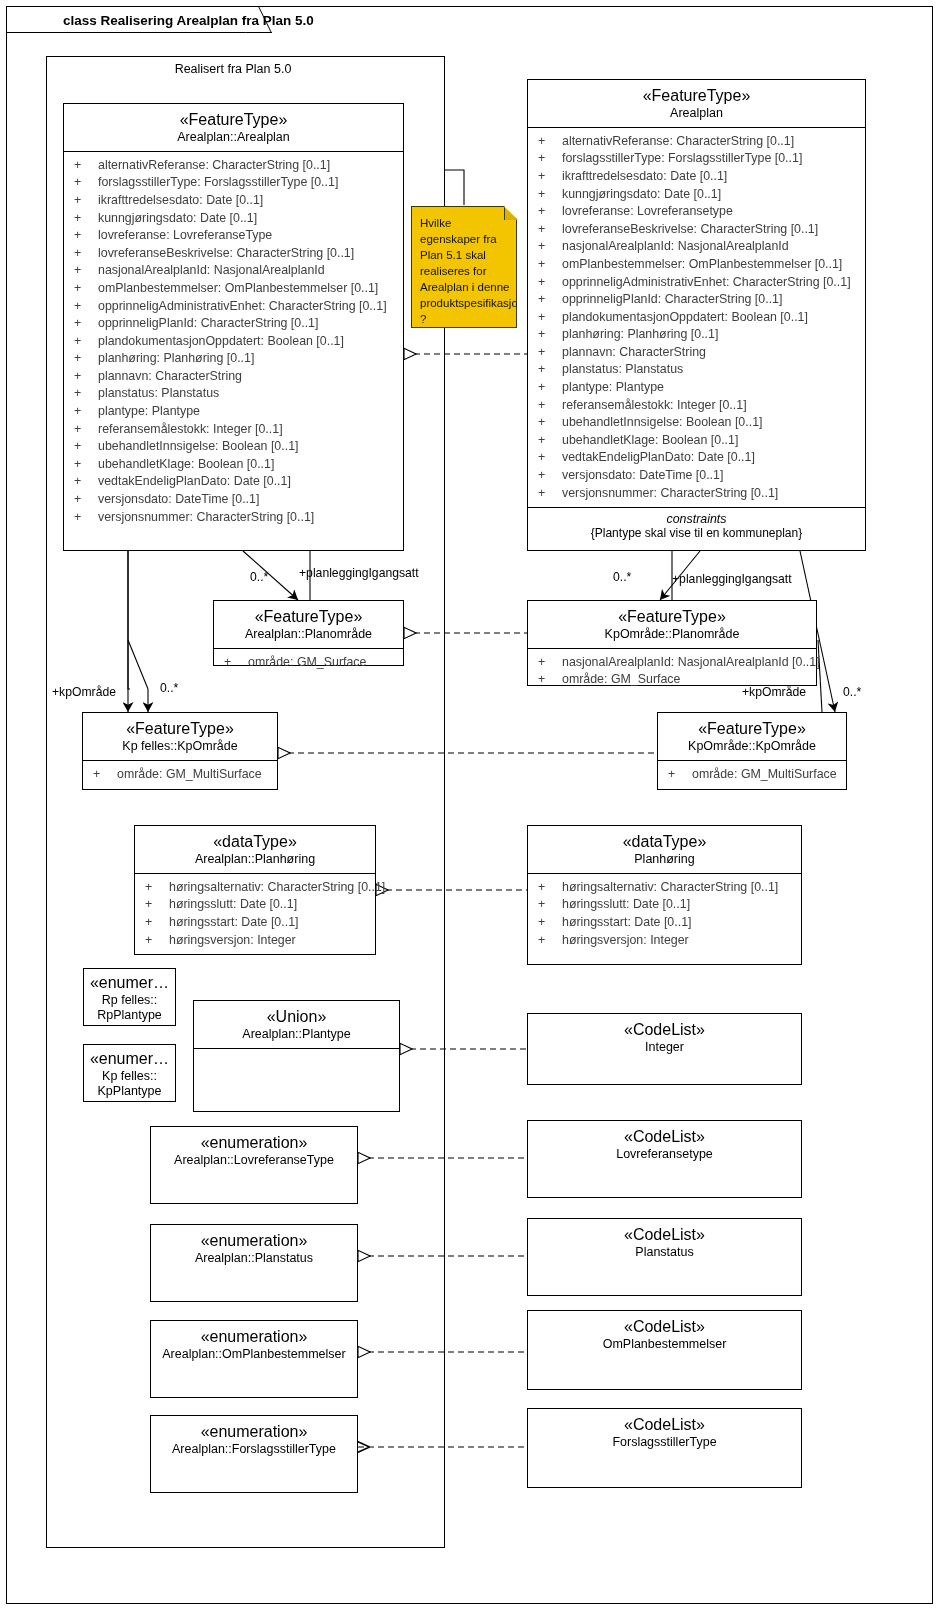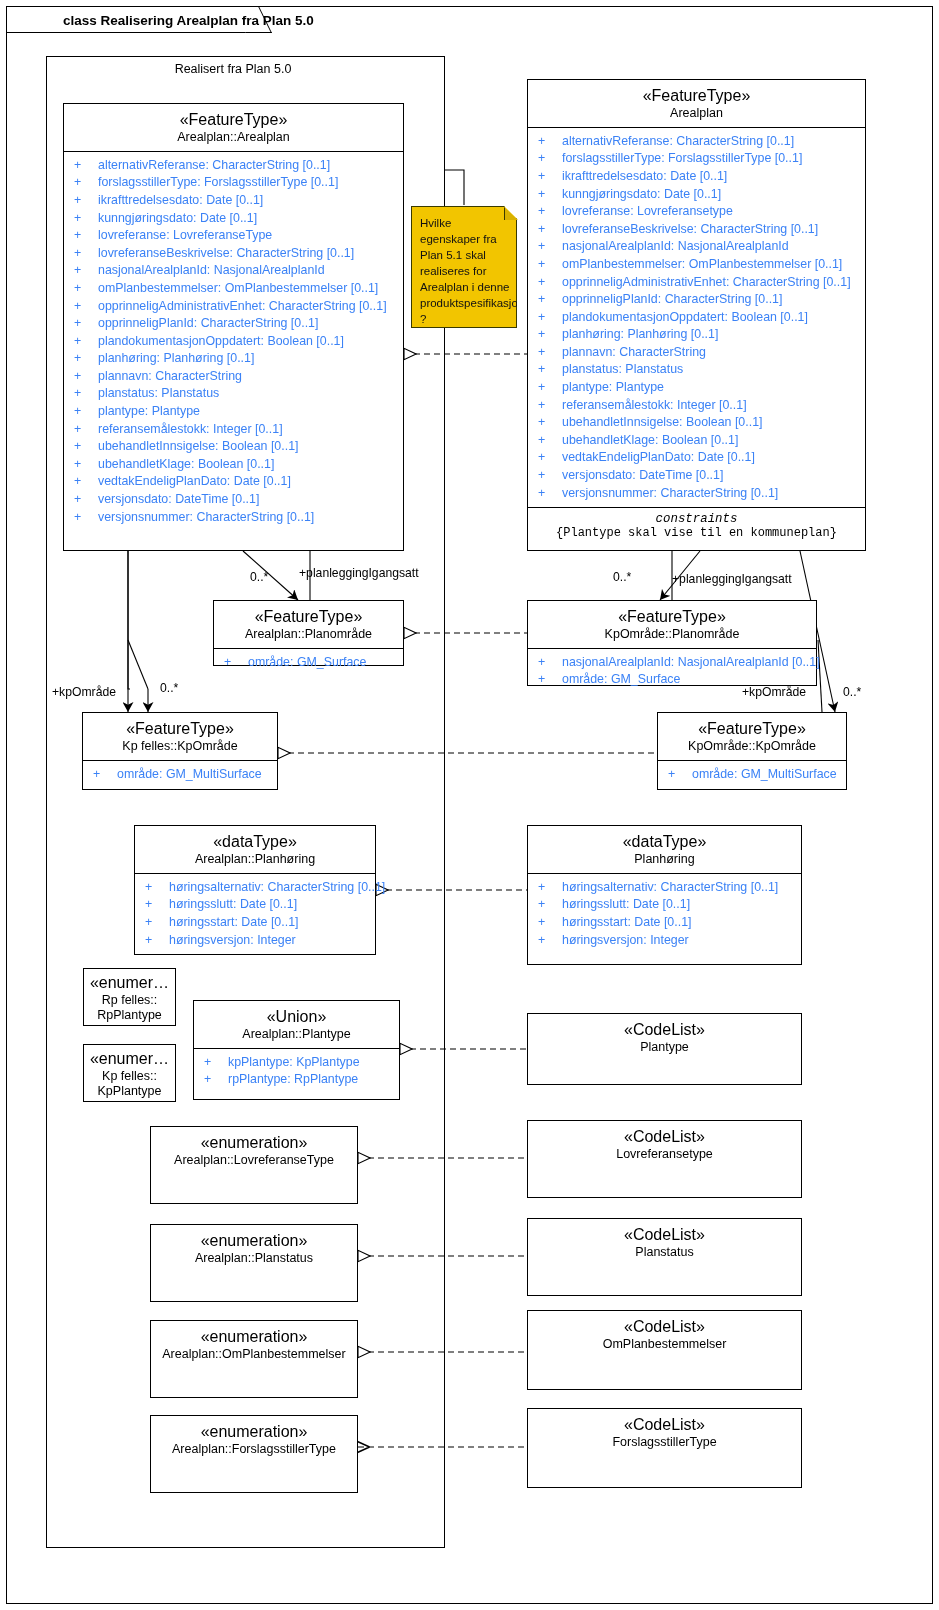--- a/index.html
+++ b/index.html
@@ -17,23 +17,23 @@
   
   .pkg{position:absolute;border:1px solid #000;box-sizing:border-box;background:transparent;}
   .pkg-label{position:absolute;width:100%;text-align:center;font-size:12.5px;color:#000;}
 
   .cls{position:absolute;border:1px solid #000;box-sizing:border-box;background:#fff;}
   .cls .hdr{padding:6px 4px 6px 4px;text-align:center;line-height:1.22;}
   .cls .stereo{font-size:16px;color:#000;}
   .cls .cname{font-size:12.5px;font-weight:normal;color:#000;}
   .cls .sep{border-top:1px solid #000;}
   .cls .attrs{padding:5px 0 5px 0;}
-  .attr{font-size:12.4px;color:#3b82f6;line-height:17.6px;white-space:nowrap;padding-left:10px;}
+  .attr{font-size:12.4px;color:#404040;line-height:17.6px;white-space:nowrap;padding-left:10px;}
   .attr .vis{display:inline-block;width:24px;}
-  .cls .constr{padding:4px 6px 6px 6px;text-align:center;font-family:Liberation Mono, monospace;}
+  .cls .constr{padding:4px 6px 6px 6px;text-align:center;}
   .constr .ctitle{font-size:12.4px;font-style:italic;}
   .constr .cbody{font-size:12px;}
 
   
   .note{position:absolute;background:#F2C500;border:1px solid #3a3a00;box-sizing:border-box;
         font-size:11.5px;color:#111;line-height:16px;padding:8px 6px 4px 8px;
         clip-path:polygon(0 0, calc(100% - 13px) 0, 100% 13px, 100% 100%, 0 100%);}
   .note-fold{position:absolute;width:13px;height:13px;background:#d9b200;
         clip-path:polygon(0 0, 100% 100%, 0 100%);border-left:1px solid #3a3a00;}
 
@@ -259,36 +259,32 @@
   </div>
 
   <div class="cls" style="left:83px;top:1044px;width:93px;height:58px;">
     <div class="hdr" style="padding-top:4px;">
       <div class="stereo">«enumer…</div>
       <div class="cname">Kp felles::</div>
       <div class="cname">KpPlantype</div>
     </div>
   </div>
 
-  <div class="cls" style="left:193px;top:1000px;width:207px;height:100px;">
+  <div class="cls" style="left:193px;top:1000px;width:207px;height:112px;">
     <div class="hdr">
       <div class="stereo">«Union»</div>
       <div class="cname">Arealplan::Plantype</div>
     </div>
     <div class="sep"></div>
-    <div class="attrs">
-        <div class="attr"><span class="vis">+</span><span>kpPlantype: KpPlantype</span></div>
-        <div class="attr"><span class="vis">+</span><span>rpPlantype: RpPlantype</span></div>
-      </div>
   </div>
 
   <div class="cls" style="left:527px;top:1013px;width:275px;height:72px;">
     <div class="hdr">
       <div class="stereo">«CodeList»</div>
-      <div class="cname">Plantype</div>
+      <div class="cname">Integer</div>
     </div>
   </div>
 
   <div class="cls" style="left:150px;top:1126px;width:208px;height:78px;">
     <div class="hdr">
       <div class="stereo">«enumeration»</div>
       <div class="cname">Arealplan::LovreferanseType</div>
     </div>
   </div>
   <div class="cls" style="left:527px;top:1120px;width:275px;height:78px;">

